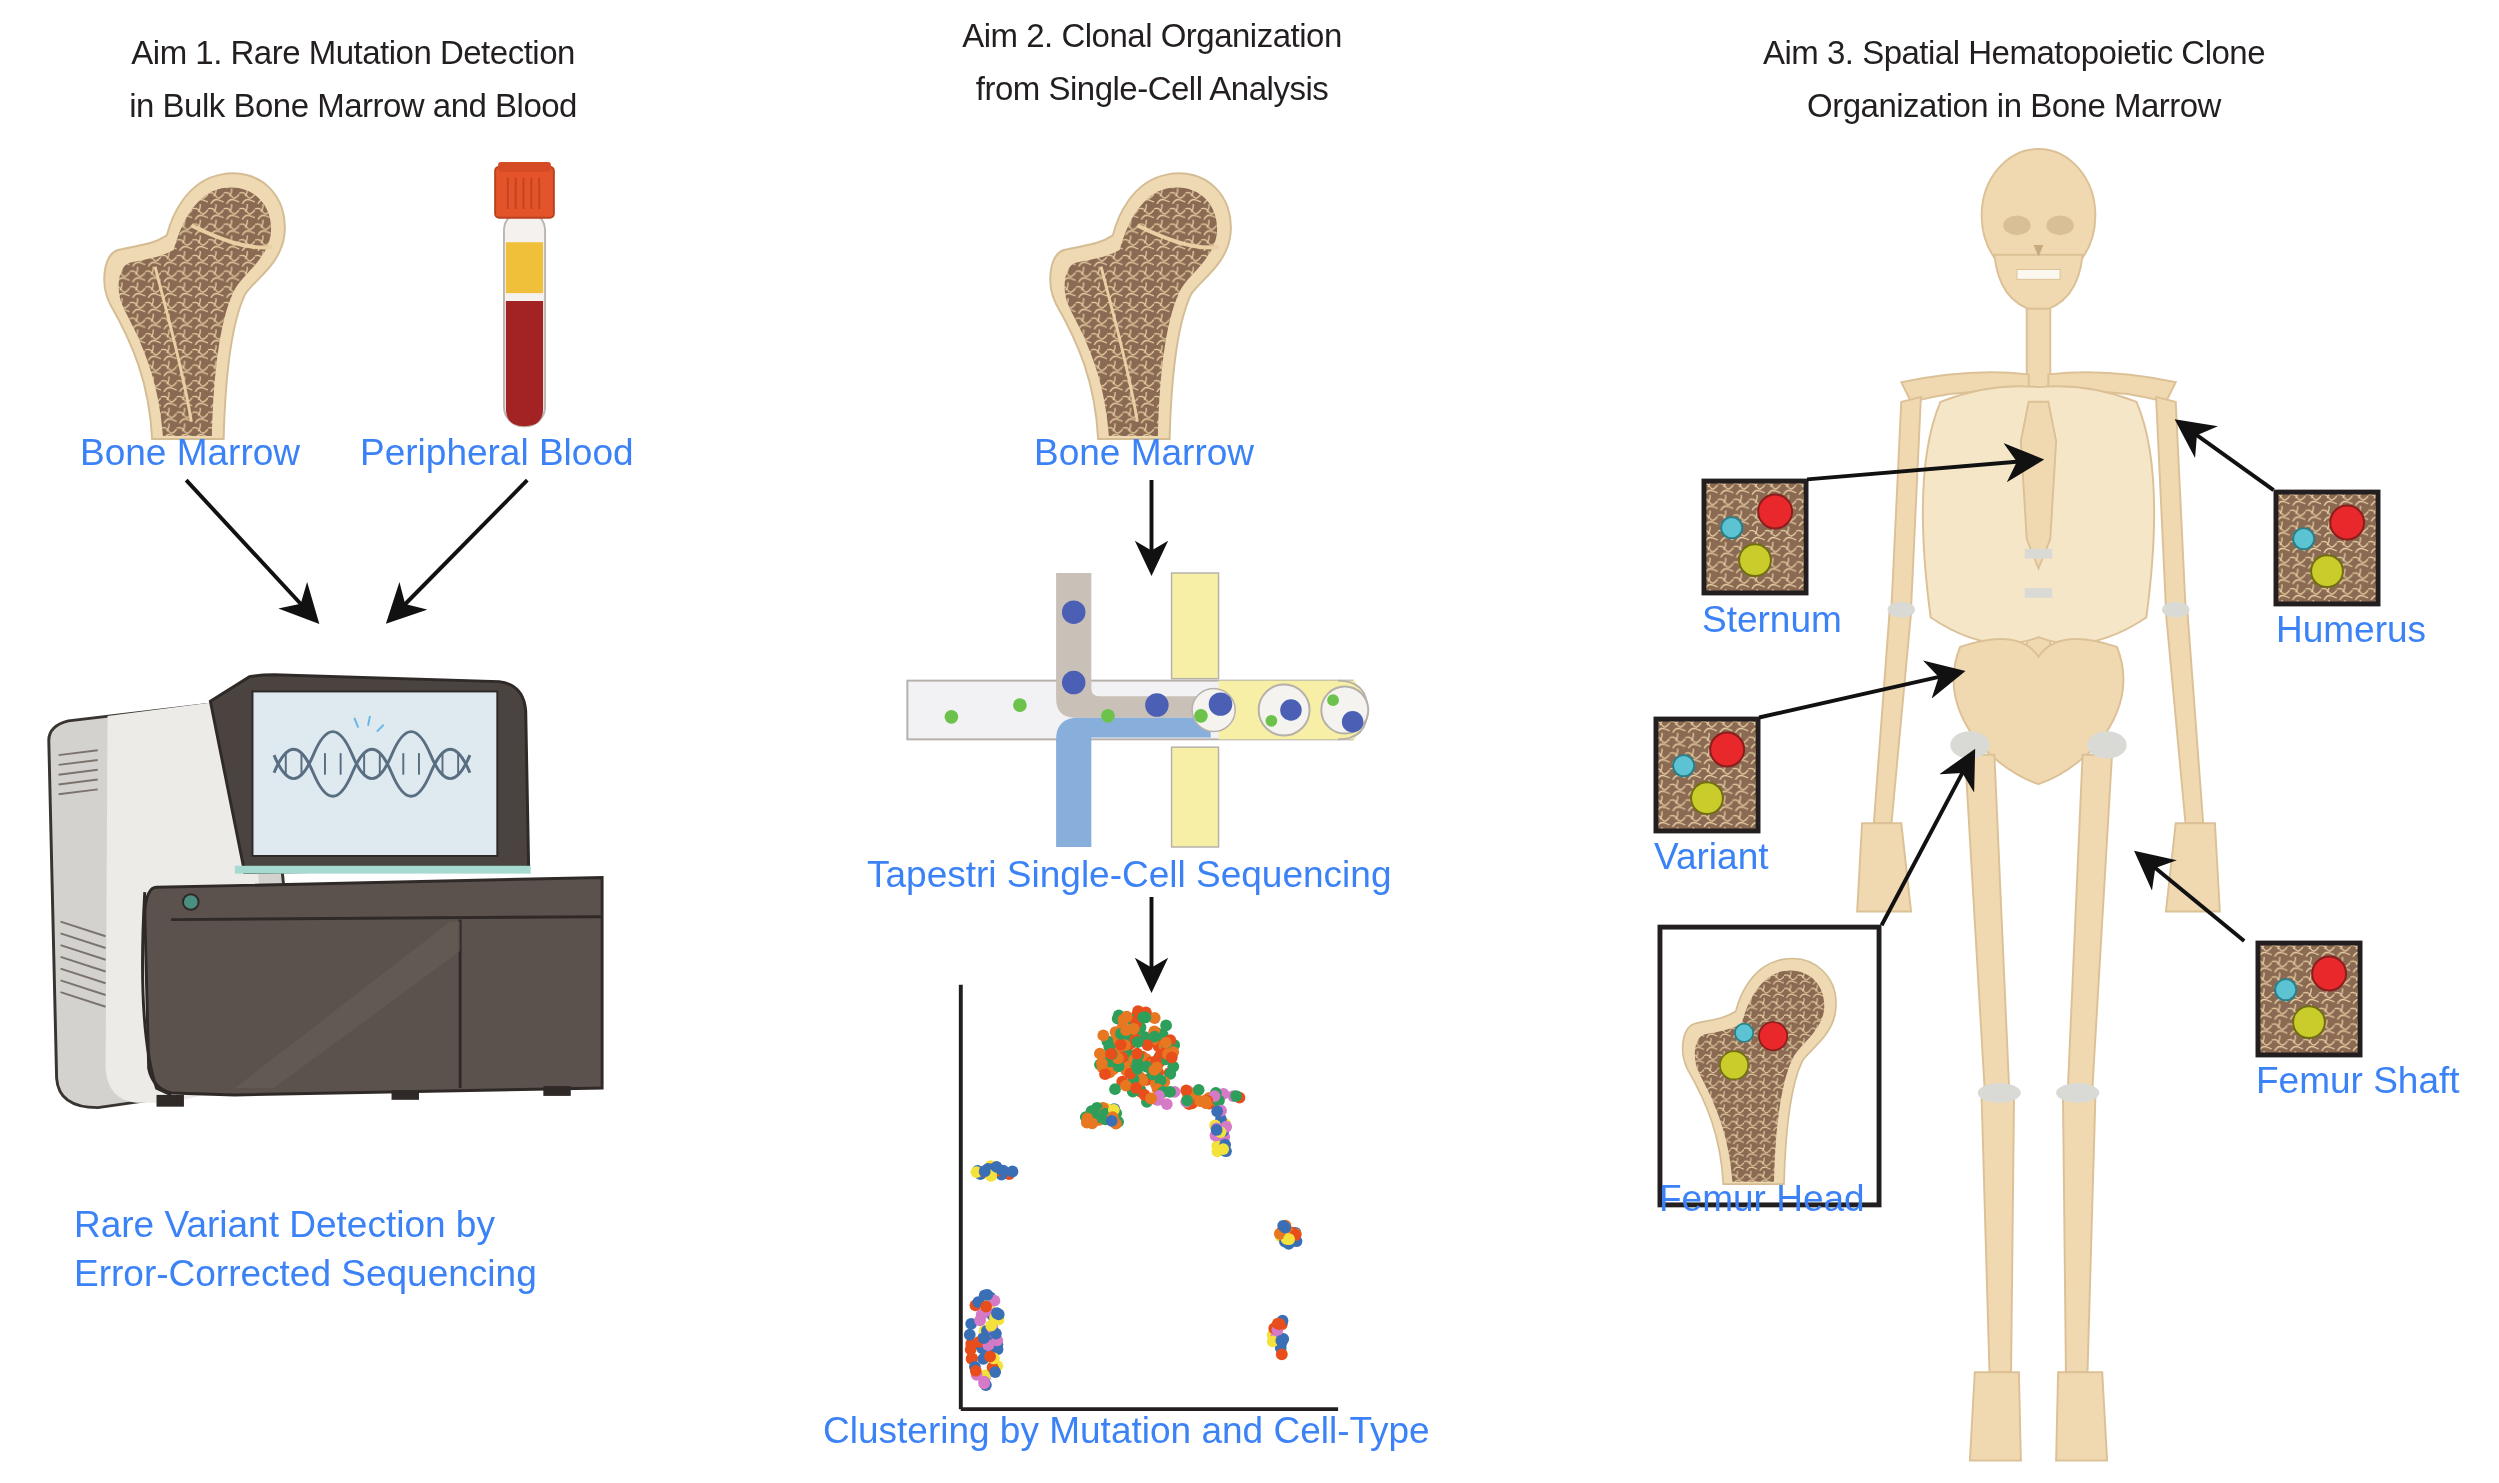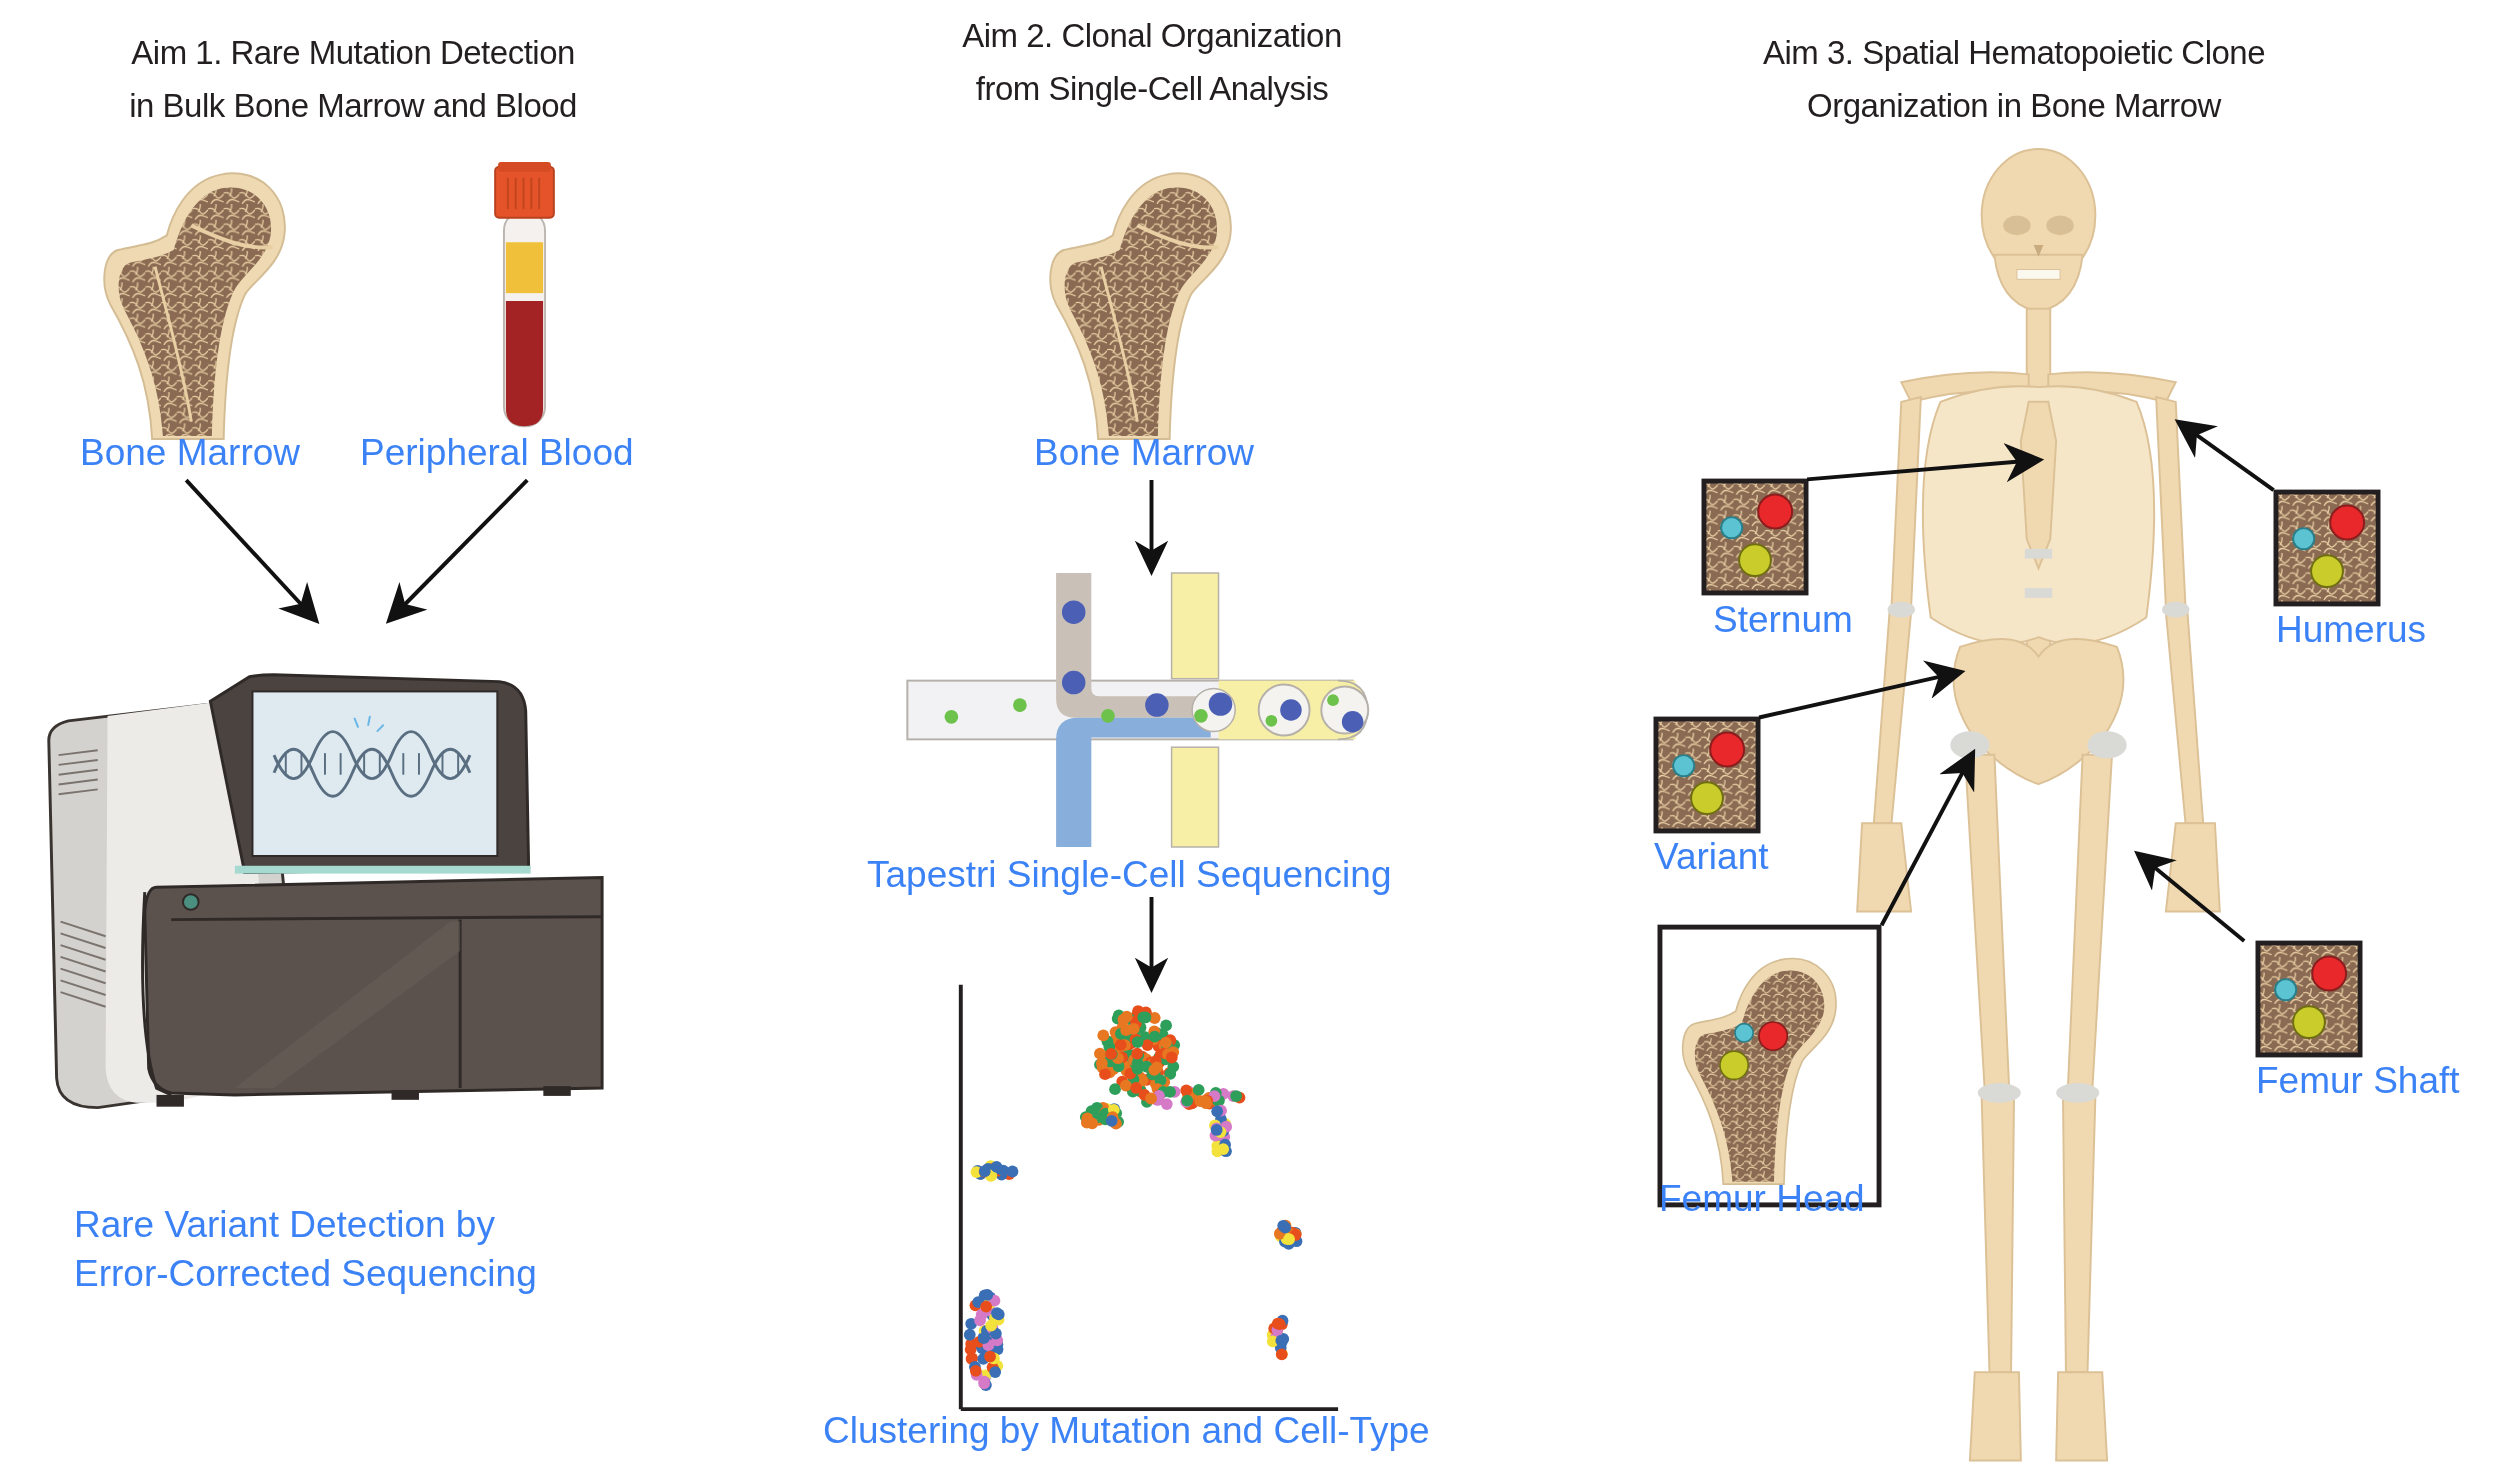--- a/index.html
+++ b/index.html
@@ -577,21 +577,21 @@
   <rect x="258" y="125" width="44" height="10" fill="#fbf8f0" stroke="#dcc197"></rect>
 </svg>
 
 <div id="sites-layer">
     <div class="abs" style="left: 1702px; top: 479px;"><svg width="106" height="116" style="position: static;" viewBox="0 0 108 118">
         <rect x="2" y="2" width="104" height="114" fill="url(#marrowPat)" stroke="#231f20" stroke-width="5"></rect>
          <circle cx="74.52" cy="33.040000000000006" r="17.28" fill="#e8282a" stroke="#8a1d1d" stroke-width="2"></circle>
          <circle cx="30.240000000000002" cy="49.559999999999995" r="10.8" fill="#5cc3d2" stroke="#2a7f8a" stroke-width="2"></circle>
          <circle cx="54" cy="82.6" r="16.2" fill="#c9cc2a" stroke="#6f6f12" stroke-width="2"></circle>
       </svg></div>
-    <div class="label" style="left: 1702px; top: 598px; margin-left: 11px;">Sternum</div>
+    <div class="label" style="left: 1702px; top: 598px;">Sternum</div>
     <div class="abs" style="left: 2274px; top: 490px;"><svg width="106" height="116" style="position: static;" viewBox="0 0 108 118">
         <rect x="2" y="2" width="104" height="114" fill="url(#marrowPat)" stroke="#231f20" stroke-width="5"></rect>
          <circle cx="74.52" cy="33.040000000000006" r="17.28" fill="#e8282a" stroke="#8a1d1d" stroke-width="2"></circle>
          <circle cx="30.240000000000002" cy="49.559999999999995" r="10.8" fill="#5cc3d2" stroke="#2a7f8a" stroke-width="2"></circle>
          <circle cx="54" cy="82.6" r="16.2" fill="#c9cc2a" stroke="#6f6f12" stroke-width="2"></circle>
       </svg></div>
     <div class="label" style="left: 2276px; top: 608px;">Humerus</div>
     <div class="abs" style="left: 1654px; top: 717px;"><svg width="106" height="116" style="position: static;" viewBox="0 0 108 118">
         <rect x="2" y="2" width="104" height="114" fill="url(#marrowPat)" stroke="#231f20" stroke-width="5"></rect>
          <circle cx="74.52" cy="33.040000000000006" r="17.28" fill="#e8282a" stroke="#8a1d1d" stroke-width="2"></circle>

